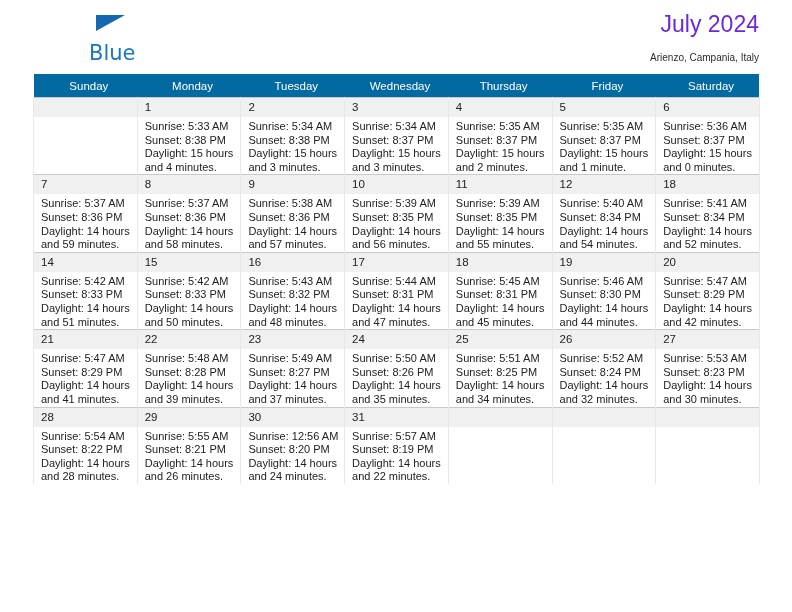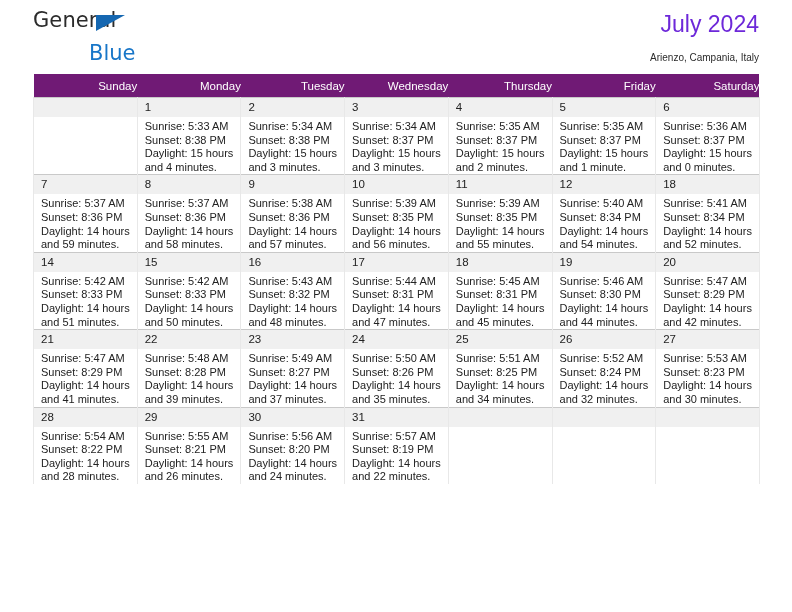--- a/index.html
+++ b/index.html
@@ -82,25 +82,25 @@
 
   
   .calendar {
     width: 726px;
     border-collapse: collapse;
     table-layout: fixed;
   }
   .calendar col { width: 103.71px; }
 
   thead th {
-    background: #701a75;
+    background: #0369a1;
     color: #ffffff;
     font-size: 11.5px;
     font-weight: normal;
-    text-align: right;
+    text-align: center;
     padding: 5px 0 5px 7px;
     height: 13px;
     border: none;
   }
 
   tbody td {
     vertical-align: top;
     height: 76px;
     padding: 0;
     border-left: 1px solid #e8e8e8;
@@ -130,21 +130,20 @@
   .info div { white-space: nowrap; }
   .daylight-wrap { white-space: normal !important; }
 </style>
 </head>
 <body>
 
 <div class="page">
 
   <div class="header">
     <div class="logo">
-      <span class="logo-general">General</span>
       <span class="logo-triangle"></span>
       <span class="logo-blue">Blue</span>
     </div>
     <div class="title-block">
       <div class="title">July 2024</div>
       <div class="subtitle">Arienzo, Campania, Italy</div>
     </div>
   </div>
 
   <table class="calendar">
@@ -409,21 +408,21 @@
             <span class="daynum">29</span>
             <div class="info">
               <div>Sunrise: 5:55 AM</div>
               <div>Sunset: 8:21 PM</div>
               <div class="daylight-wrap">Daylight: 14 hours and 26 minutes.</div>
             </div>
           </td>
           <td>
             <span class="daynum">30</span>
             <div class="info">
-              <div>Sunrise: 5:56 AM</div>
+              <div>Sunrise: 12:56 AM</div>
               <div>Sunset: 8:20 PM</div>
               <div class="daylight-wrap">Daylight: 14 hours and 24 minutes.</div>
             </div>
           </td>
           <td>
             <span class="daynum">31</span>
             <div class="info">
               <div>Sunrise: 5:57 AM</div>
               <div>Sunset: 8:19 PM</div>
               <div class="daylight-wrap">Daylight: 14 hours and 22 minutes.</div>

